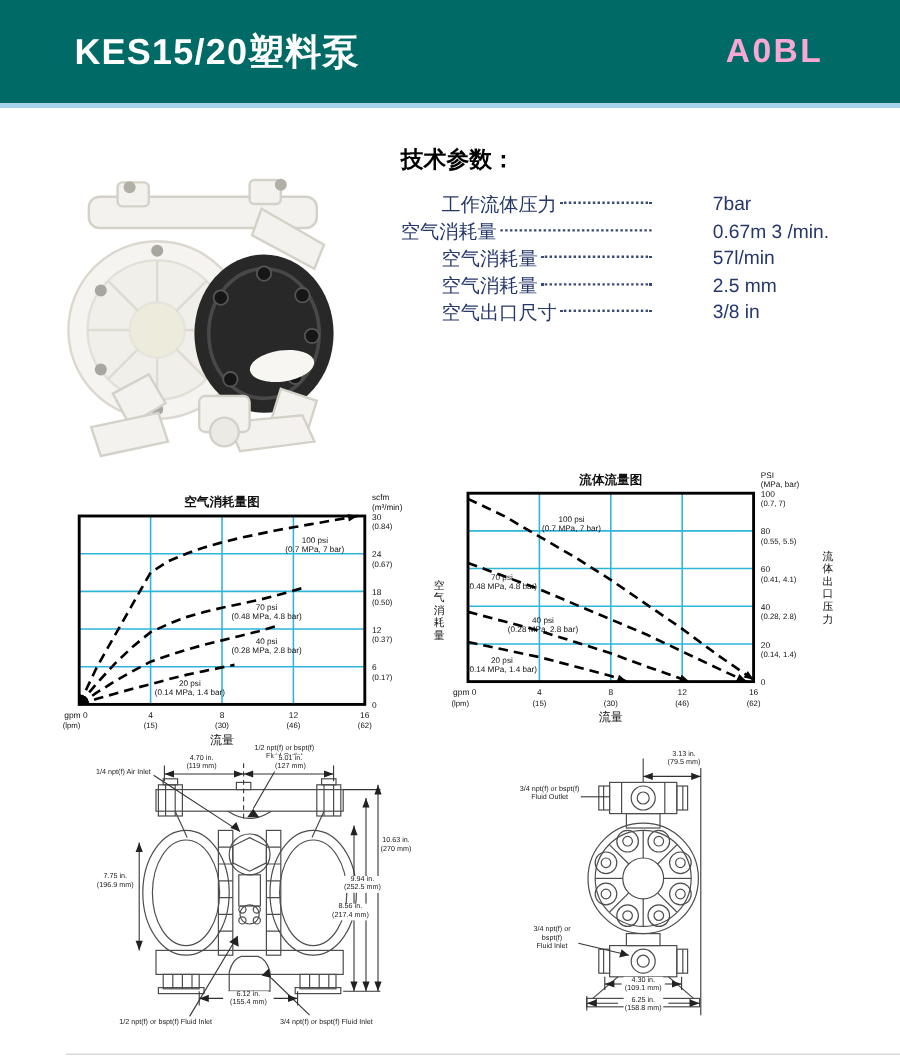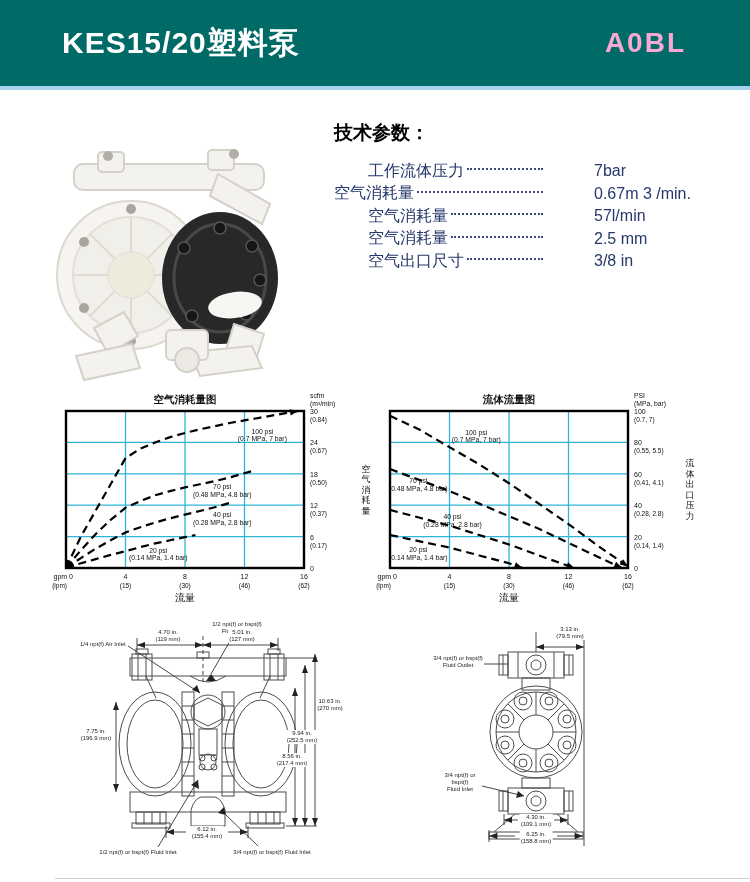--- a/index.html
+++ b/index.html
@@ -16,21 +16,21 @@
   #specs{position:absolute;left:334px;top:120px;width:392px;}
   #specs h2{margin:0 0 14px 0;font-size:19px;font-weight:bold;color:#000000;}
   .spec-list{display:flex;flex-direction:column;}
   .spec-row{display:flex;align-items:center;height:22.5px;font-size:16px;color:#26376b;}
   .spec-row:nth-child(1),.spec-row:nth-child(3),.spec-row:nth-child(4),.spec-row:nth-child(5){padding-left:34px;}
   .spec-label{white-space:nowrap;}
   .spec-dots{flex:1;border-bottom:2px dotted #3a4a78;margin:0 3px 4px 3px;min-width:20px;}
   .spec-value{width:132px;white-space:nowrap;margin-left:48px;}
   
   .chart{position:absolute;width:345px;height:230px;}
-  #chart-air{left:36px;top:391px;}
+  #chart-air{left:36px;top:410px;}
   #chart-fluid{left:360px;top:391px;}
   
   .dwg{position:absolute;width:300px;height:262px;}
   #dwg-front{left:58px;top:614px;}
   #dwg-side{left:420px;top:614px;}
   .dwg svg{position:absolute;left:0;top:0;}
   .dwg-label{position:absolute;font-size:6px;line-height:7.2px;color:#222;text-align:center;transform:translateX(-50%);white-space:nowrap;z-index:2;}
   .dwg-label.no-center{transform:none;text-align:left;}
   .dwg-label.on-line span{background:#ffffff;padding:0 1px;}
   .dwg-label span{display:block;}

